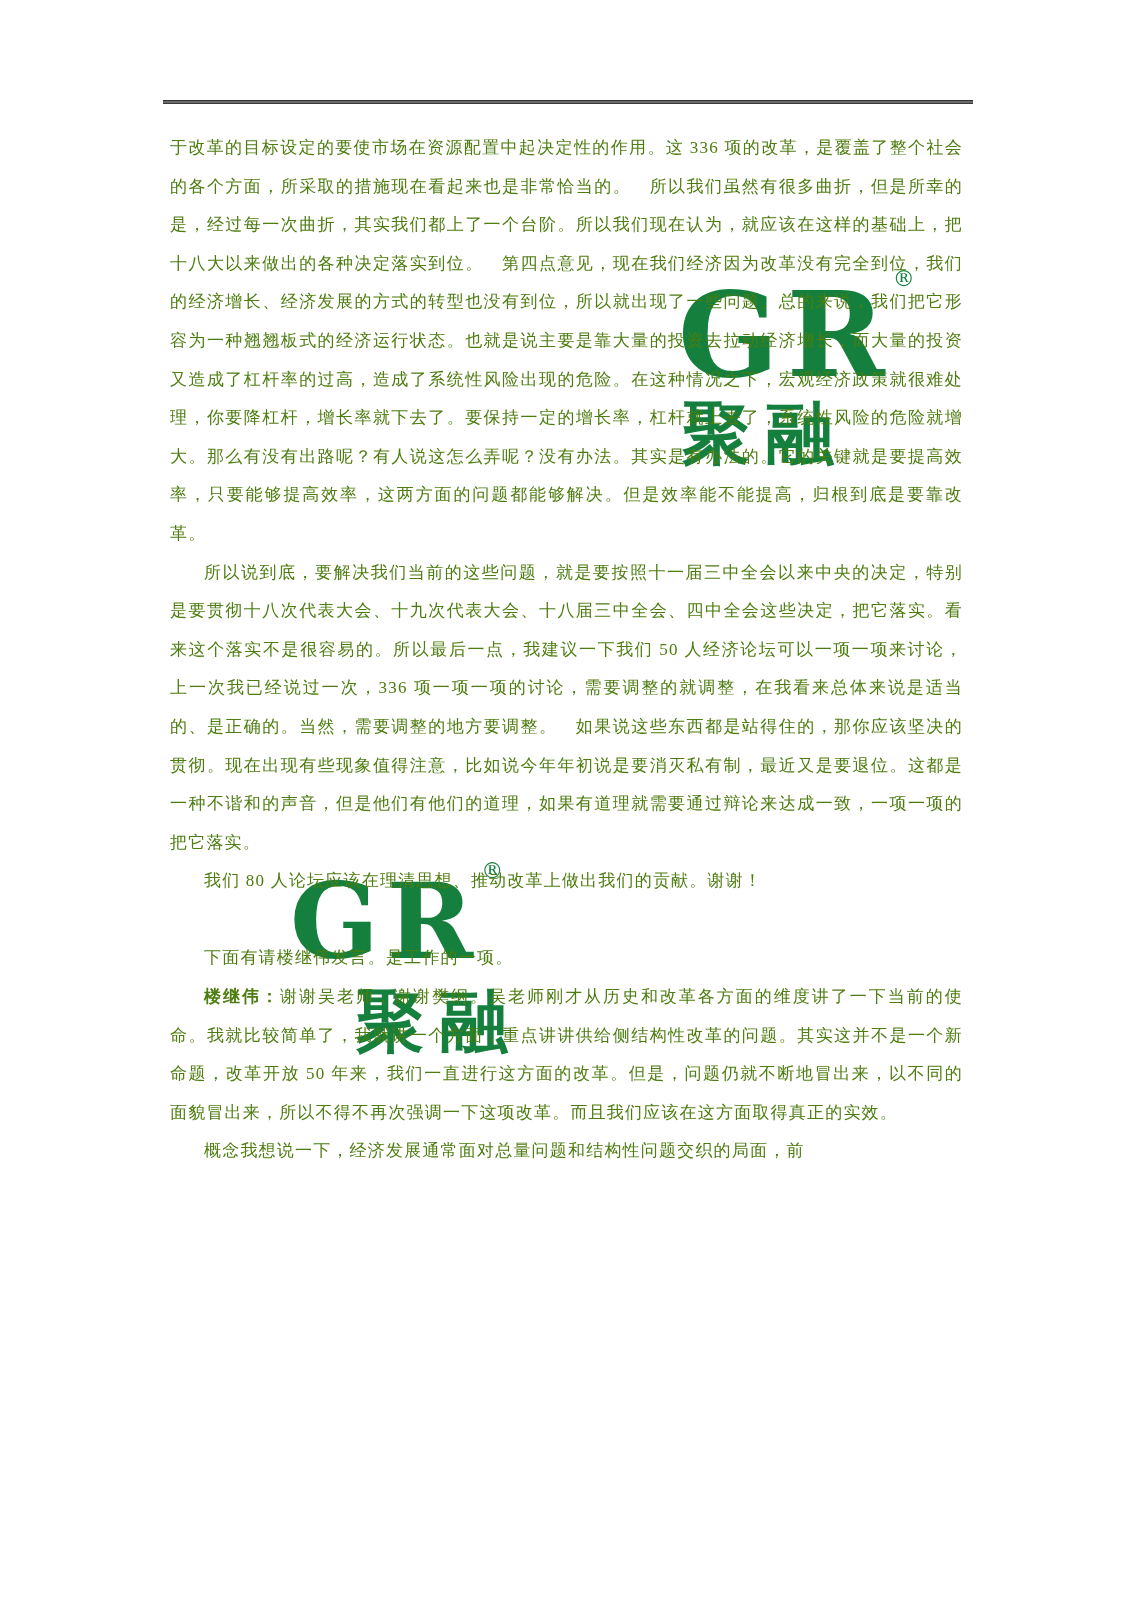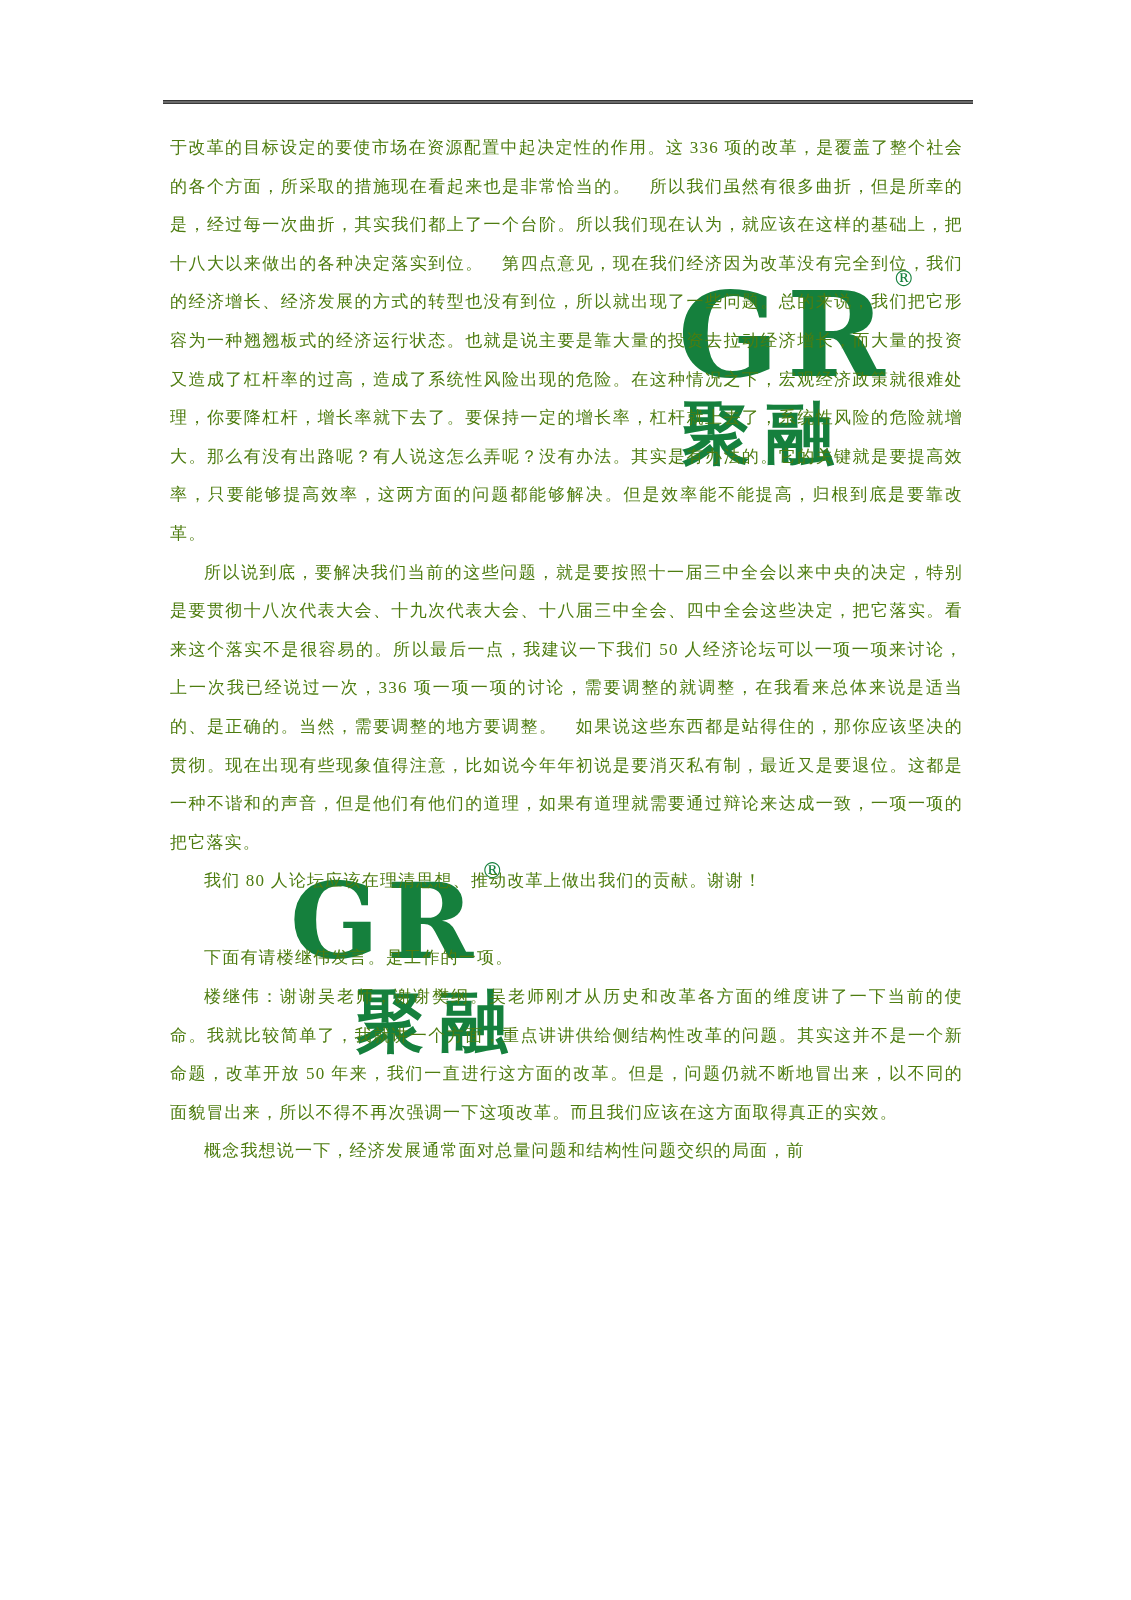--- a/index.html
+++ b/index.html
@@ -73,21 +73,21 @@
     text-align: justify;
   }
   .para {
     margin: 0;
     text-indent: 0;
   }
   .para.indent {
     text-indent: 2em;
   }
   .para .bold {
-    font-weight: normal;
+    font-weight: bold;
   }
   .spacer {
     height: 38.6px;
   }
 </style>
 </head>
 <body>
 
 <div class="page">
 

